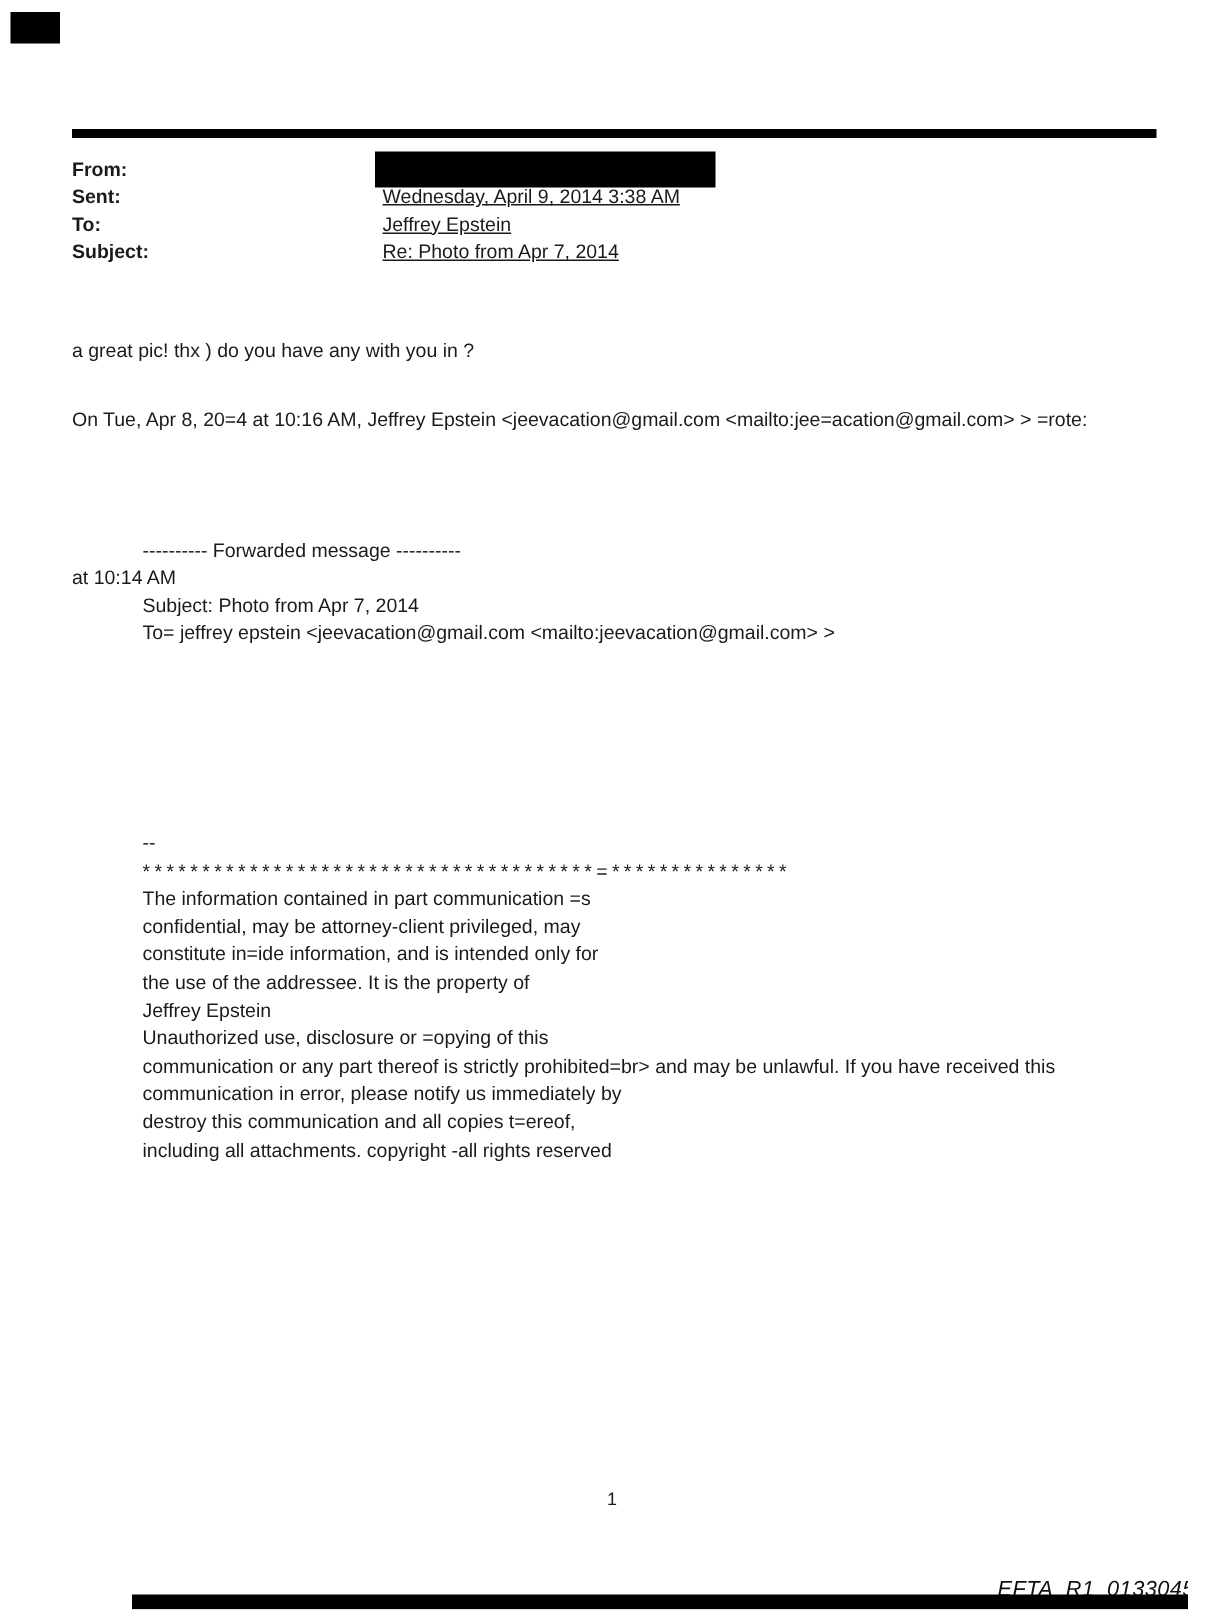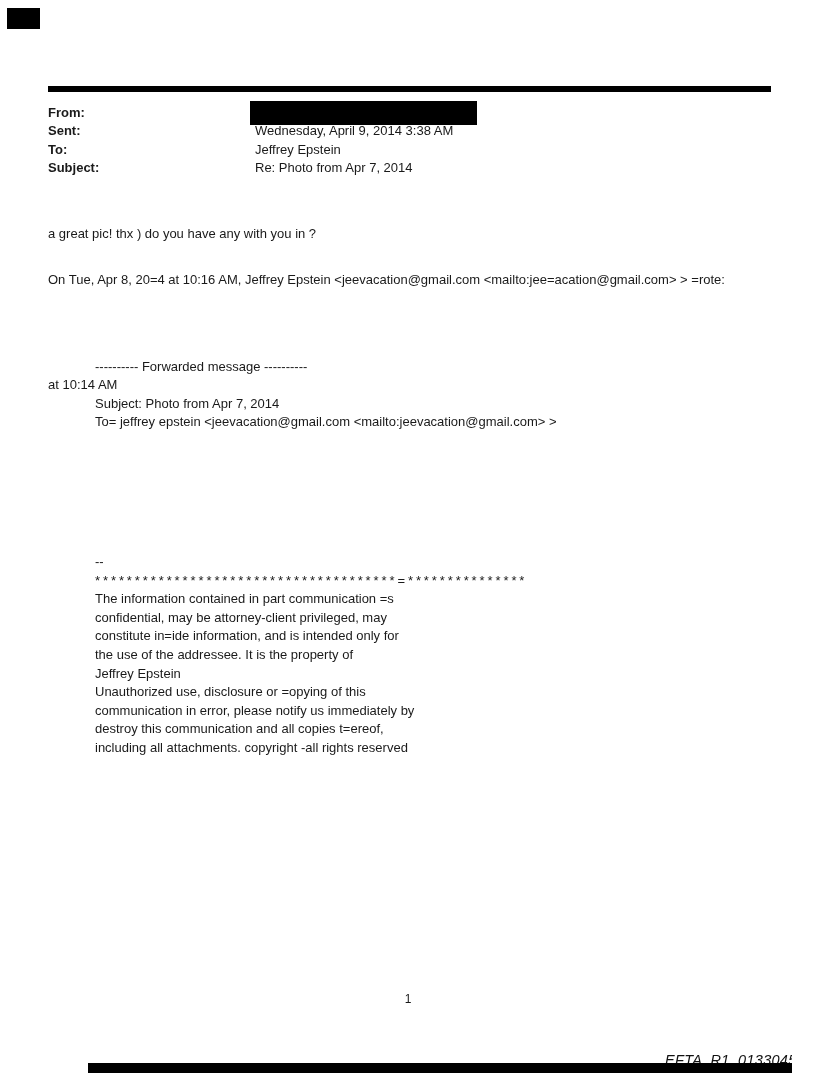--- a/index.html
+++ b/index.html
@@ -19,21 +19,21 @@
   
   .scan-box-topleft { left: 7px; top: 8px; width: 33px; height: 21px; background: #000; }
   .scan-bar-bottom  { left: 88px; top: 1063px; width: 728px; height: 10px; background: #000; }
   .header-rule      { left: 48px; top: 86px; width: 723px; height: 6px; background: #000; }
   .redaction-bar    { left: 250px; top: 101px; width: 227px; height: 24px; background: #000; }
 
   
   .email-header { left: 48px; top: 104px; width: 723px; }
   .hdr-row { display: flex; height: 18.4px; line-height: 18.4px; }
   .hdr-label { width: 207px; font-weight: bold; }
-  .hdr-value { flex: 1; }
+  .hdr-value { flex: 1; text-decoration: underline; }
 
   
   .para1 { left: 48px; top: 225px; width: 740px; }
   .para2 { left: 48px; top: 271px; width: 768px; white-space: nowrap; }
 
   .fwd-block { left: 48px; top: 358px; width: 740px; }
   .fwd-block div { line-height: 18.4px; }
   .indent { padding-left: 47px; }
 
   .sig-block { left: 48px; top: 553px; width: 740px; }
@@ -84,20 +84,21 @@
 
   <div class="abs sig-block">
     <div>--</div>
     <div class="stars-line">**************************************=***************</div>
     <div>The information contained in part communication =s</div>
     <div>confidential, may be attorney-client privileged, may</div>
     <div>constitute in=ide information, and is intended only for</div>
     <div>the use of the addressee. It is the property of</div>
     <div>Jeffrey Epstein</div>
     <div>Unauthorized use, disclosure or =opying of this</div>
+    <div>communication or any part thereof is strictly prohibited=br&gt; and may be unlawful. If you have received this</div>
     <div>communication in error, please notify us immediately by</div>
     <div>destroy this communication and all copies t=ereof,</div>
     <div>including all attachments. copyright -all rights reserved</div>
   </div>
 
   <div class="abs page-number">1</div>
 
   <div class="abs bates-number">EFTA_R1_01330457</div>
 
   <div class="abs scan-bar-bottom"></div>

